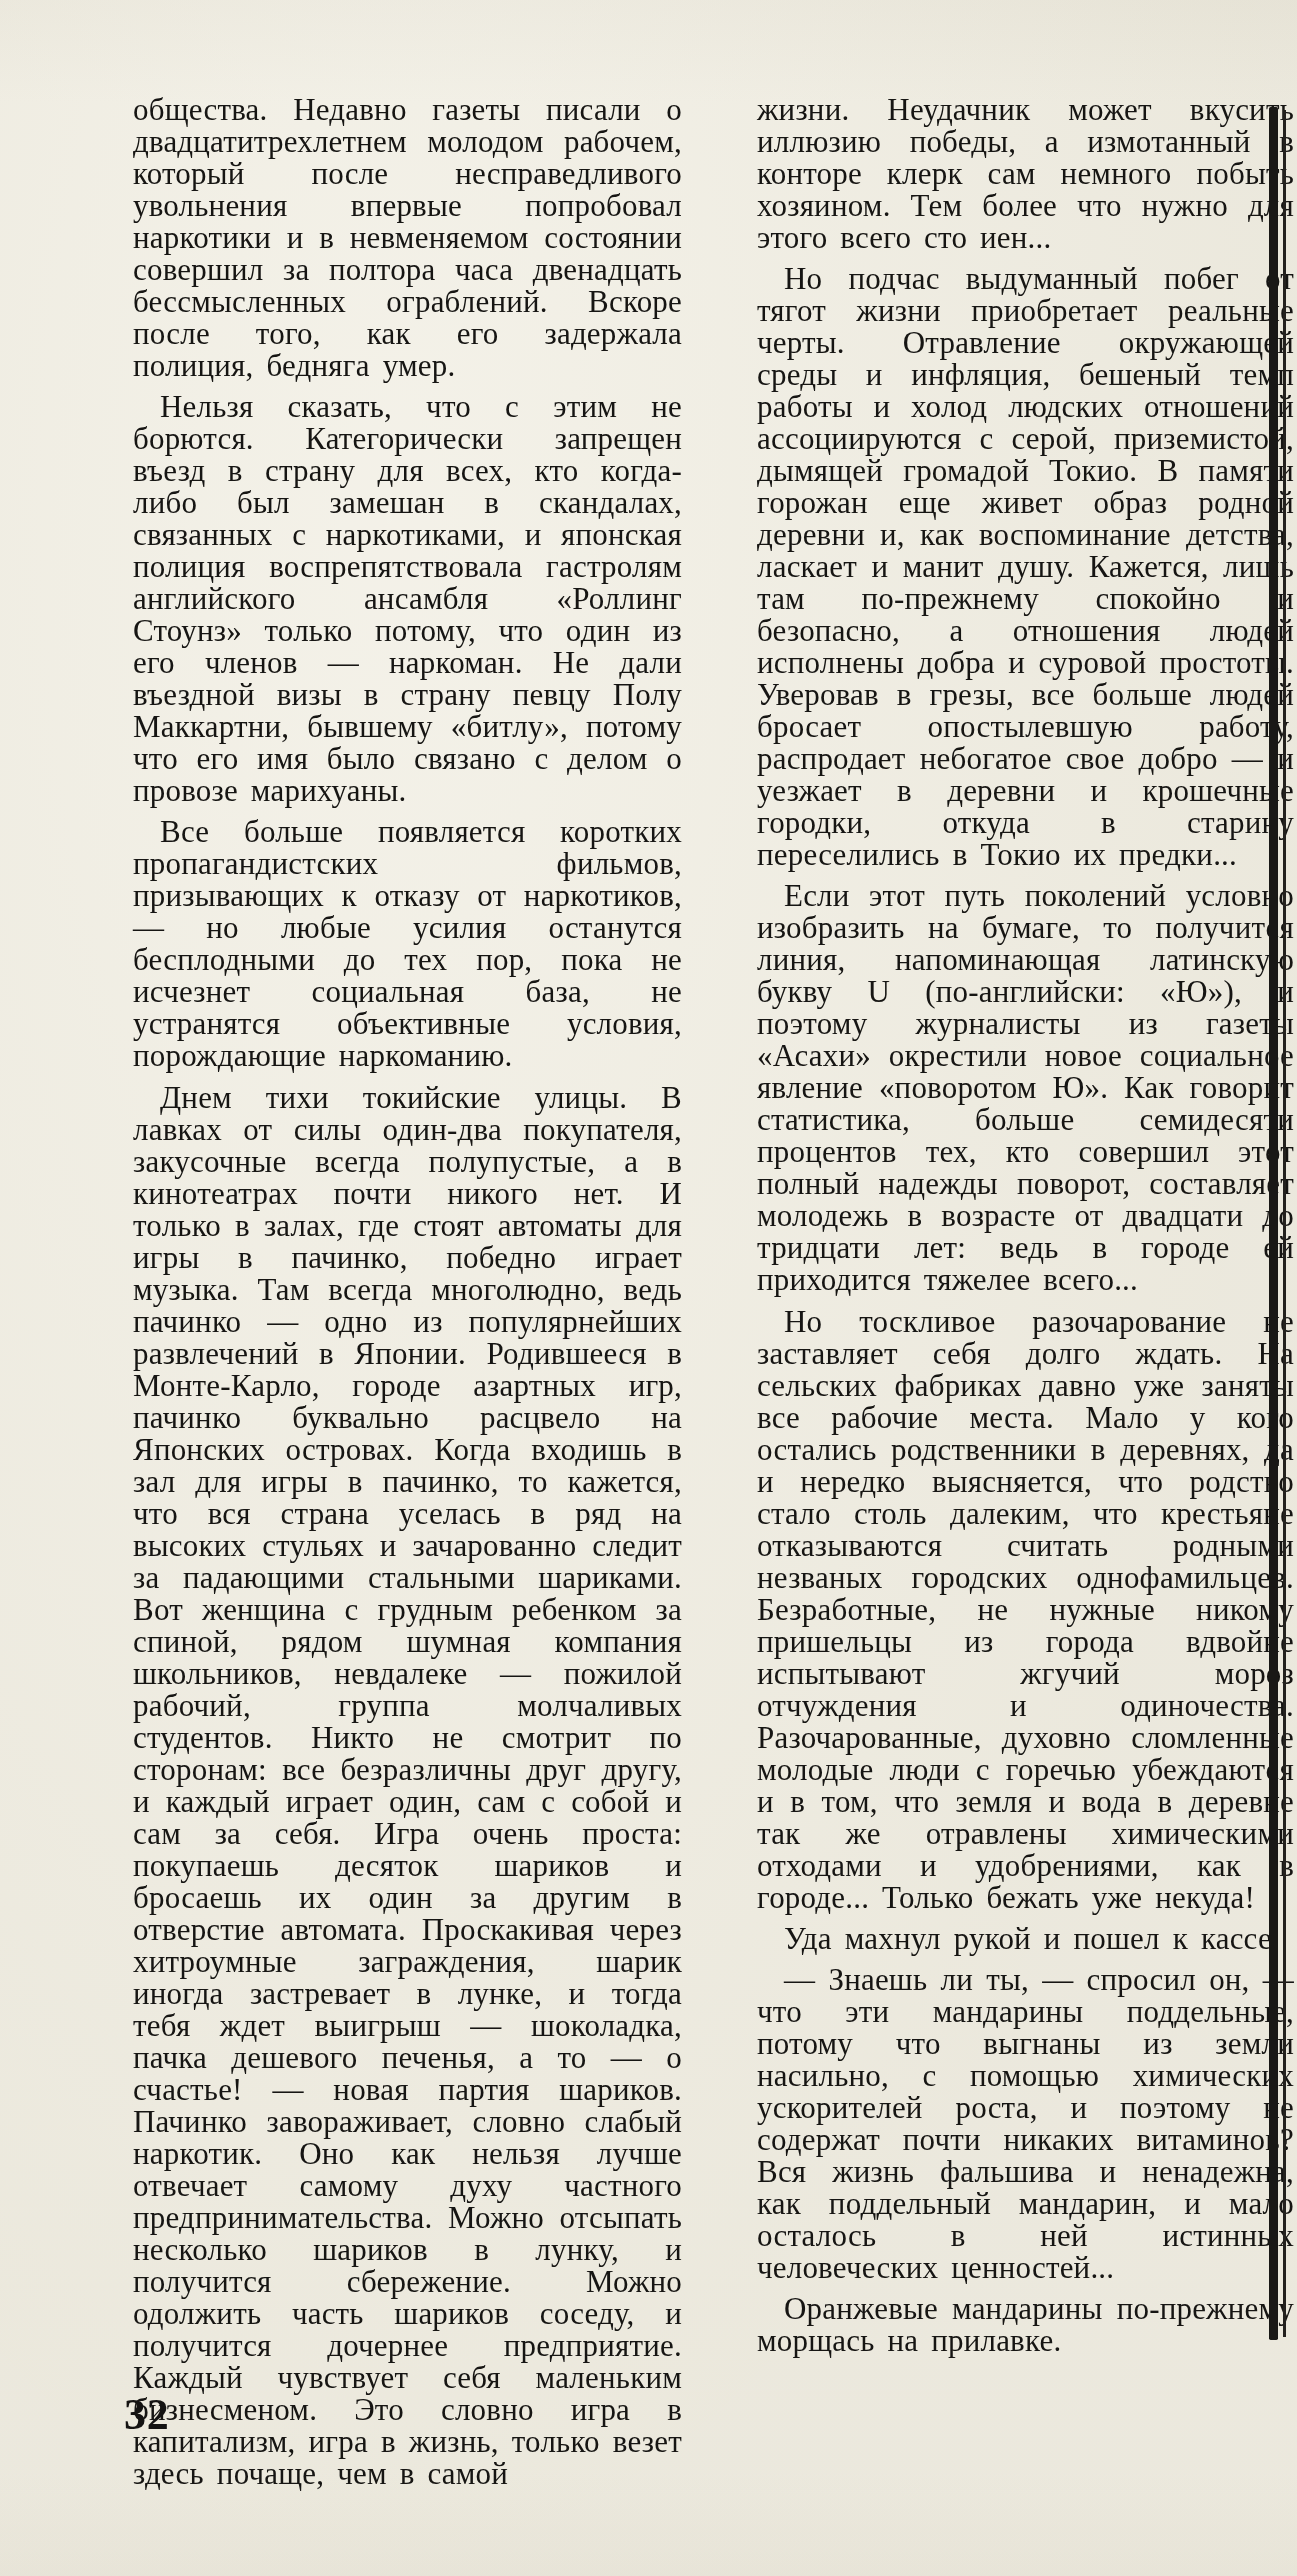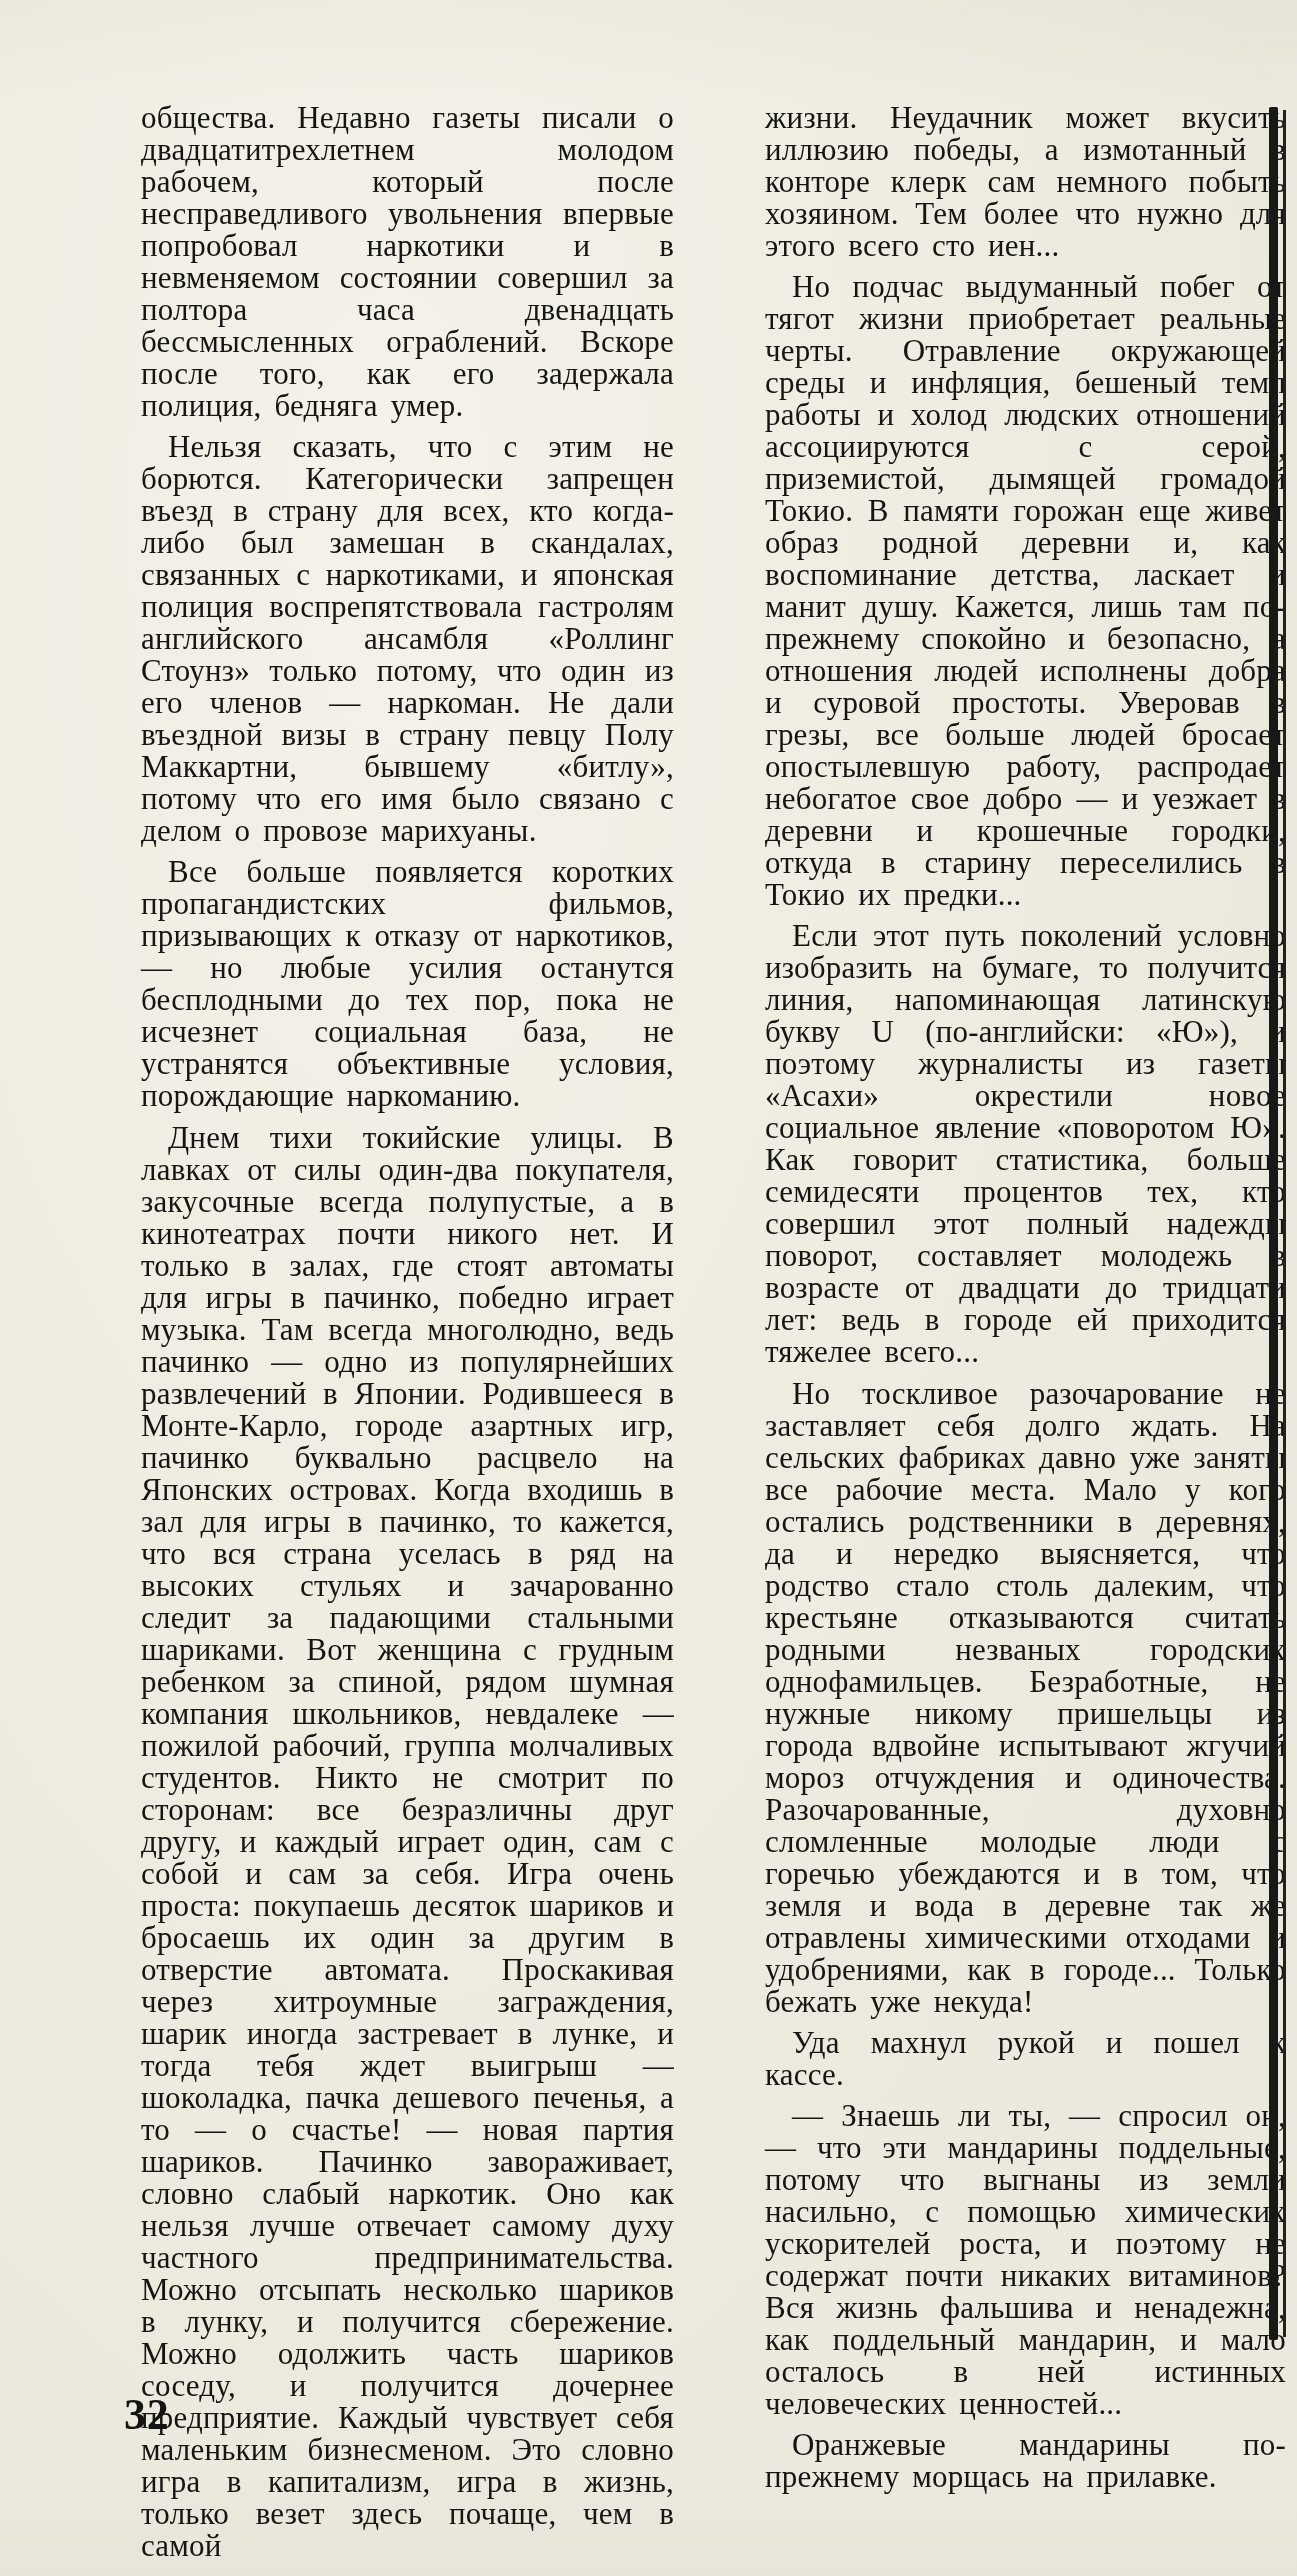--- a/index.html
+++ b/index.html
@@ -26,21 +26,21 @@
     font-size: 31px;
     line-height: 32px;
     word-spacing: 5px;
     letter-spacing: 0.2px;
     hyphens: auto;
     -webkit-hyphens: auto;
   }
   .column.left  { left: 133px;  width: 549px; }
   .column.right { left: 757px;  width: 537px; }
   .para {
-    margin: 8px;
+    margin: 0;
     text-indent: 27px;
   }
   .para + .para { margin-top: 9.2px; }
   .para.noindent { text-indent: 0; }
   .page-number {
     position: absolute;
     left: 124px;
     top: 2389px;
     font-size: 44px;
     font-weight: bold;

